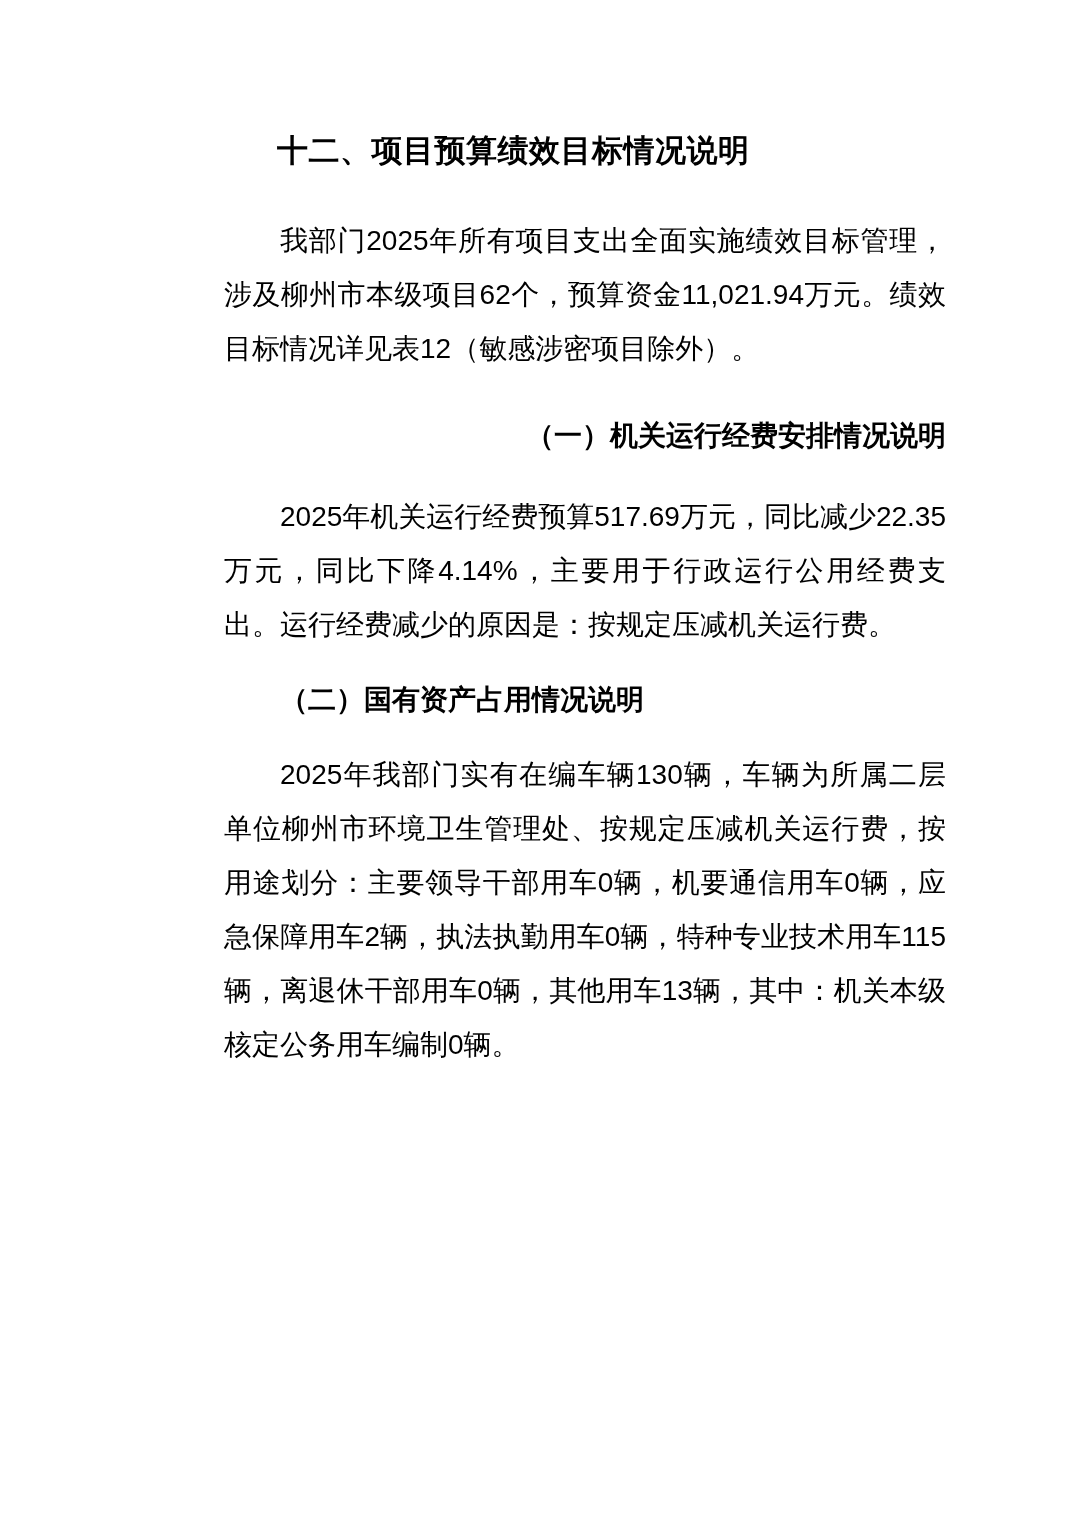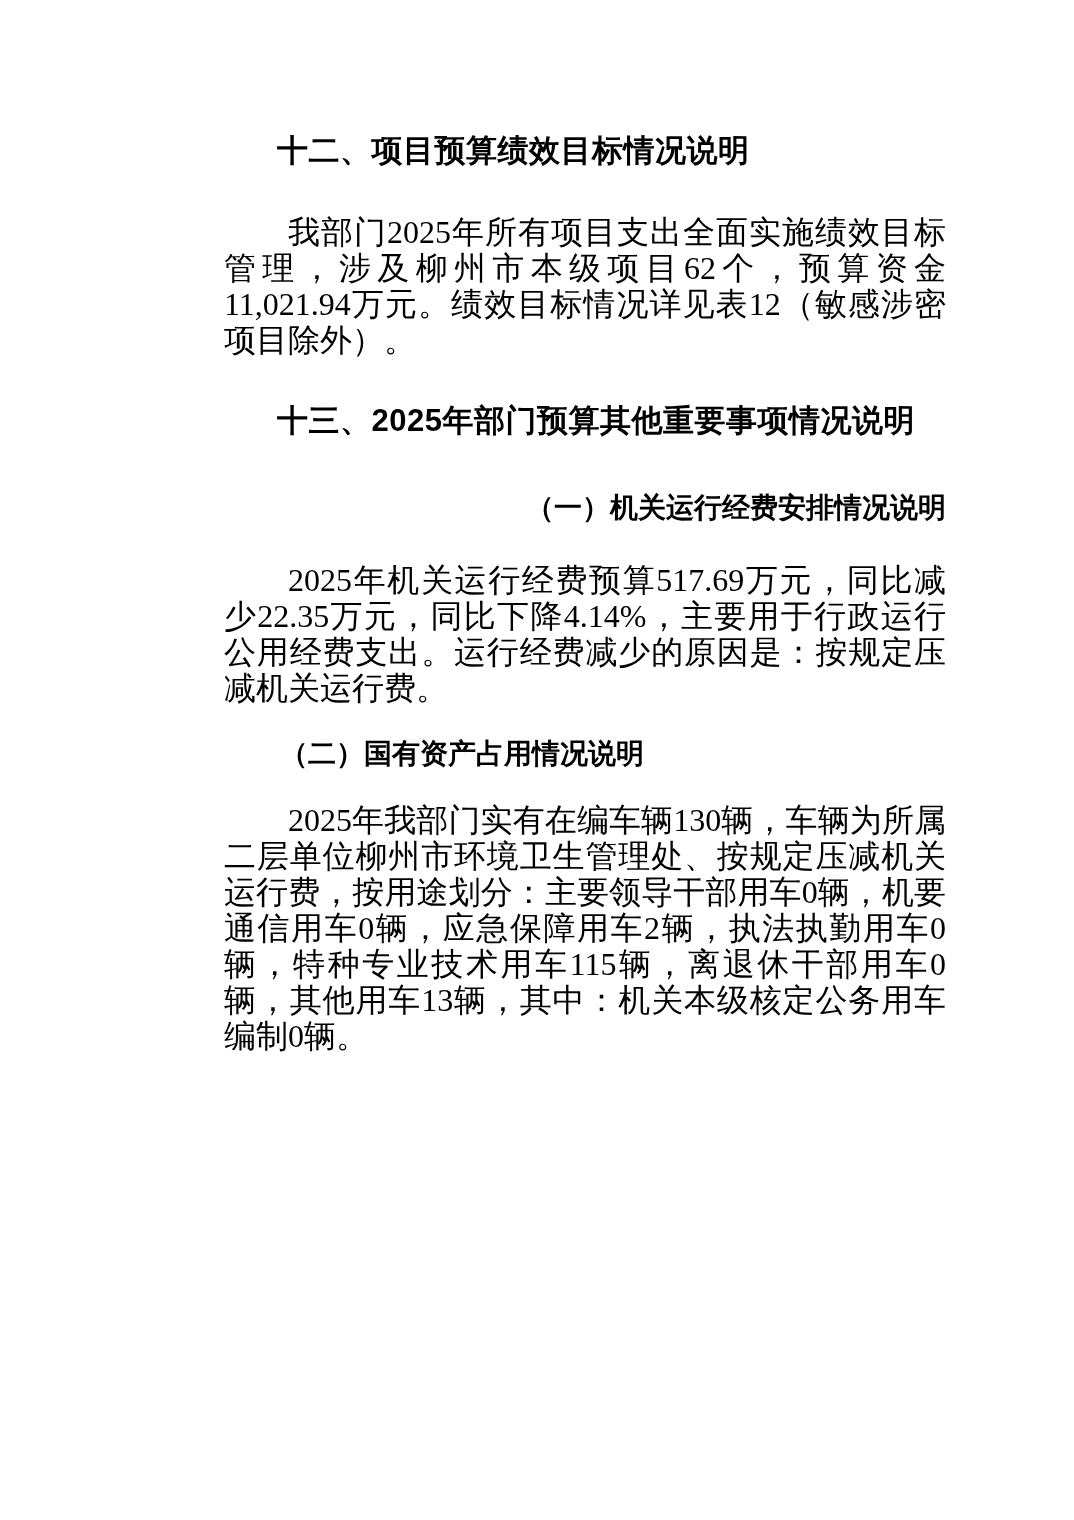--- a/index.html
+++ b/index.html
@@ -42,24 +42,24 @@
     font-family: "Liberation Serif", serif;
     font-weight: 700;
     font-size: 28px;
     line-height: 48px;
     text-indent: 56px;
     white-space: nowrap;
   }
 
   
   .para {
-    font-family: Liberation Serif, serif;
+    font-family: Liberation Sans, sans-serif;
     font-weight: 400;
-    font-size: 32px;
-    line-height: 36px;
+    font-size: 28px;
+    line-height: 54px;
     text-indent: 2em;
     text-align: justify;
     text-justify: inter-character;
   }
 
   
   .mb20 { margin-bottom: 20px; }
   .mb14 { margin-bottom: 14px; text-align: right; }
   .mb6  { margin-bottom: 6px; }
   .mb0  { margin-bottom: 0; }
@@ -81,21 +81,20 @@
 <body>
 
 <main class="page">
 
   <div class="content">
 
     <h1 class="hd mb20">十二、项目预算绩效目标情况说明</h1>
 
     <p class="para mb20">我部门2025年所有项目支出全面实施绩效目标管理，涉及柳州市本级项目62个，预算资金11,021.94万元。绩效目标情况详见表12（敏感涉密项目除外）。</p>
 
-    <h1 class="hd mb20">十三、2025年部门预算其他重要事项情况说明</h1>
 
     <h2 class="sub mb14">（一）机关运行经费安排情况说明</h2>
 
     <p class="para mb6">2025年机关运行经费预算517.69万元，同比减少22.35万元，同比下降4.14%，主要用于行政运行公用经费支出。运行经费减少的原因是：按规定压减机关运行费。</p>
 
     <h2 class="sub mb0">（二）国有资产占用情况说明</h2>
 
     <p class="para mb0">2025年我部门实有在编车辆130辆，车辆为所属二层单位柳州市环境卫生管理处、按规定压减机关运行费，按用途划分：主要领导干部用车0辆，机要通信用车0辆，应急保障用车2辆，执法执勤用车0辆，特种专业技术用车115辆，离退休干部用车0辆，其他用车13辆，其中：机关本级核定公务用车编制0辆。</p>
 
   </div>

